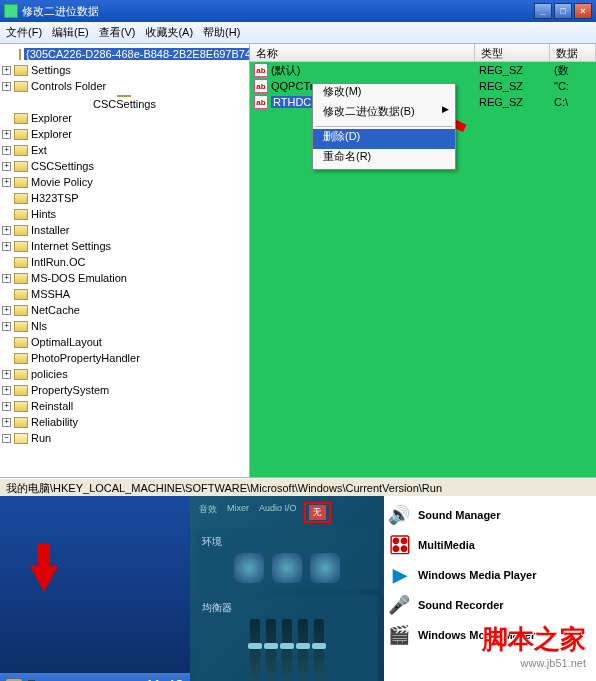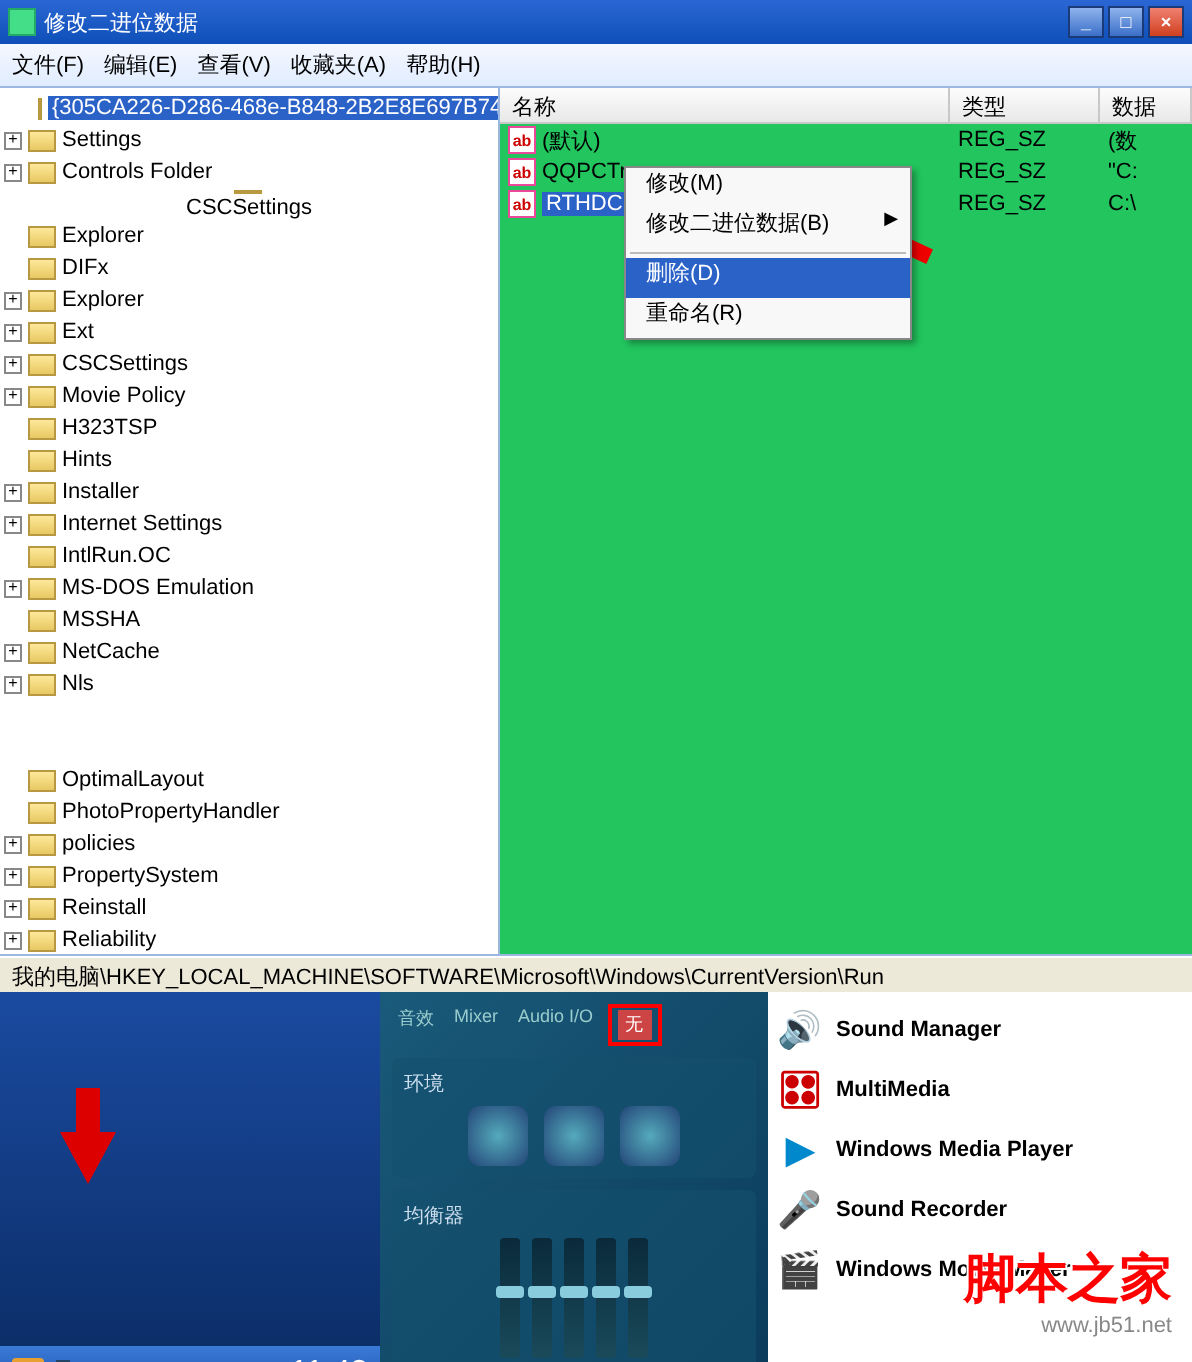--- a/index.html
+++ b/index.html
@@ -104,25 +104,20 @@
         <div class="pm blank"></div>
         <div class="fld "></div>
         <span style="">CSCSettings</span>
       </div>
       <div class="node" style="padding-left: 0px;">
         <div class="pm blank"></div>
         <div class="fld "></div>
         <span style="">Explorer</span>
       </div>
       <div class="node" style="padding-left: 0px;">
-        <div class="pm blank"></div>
-        <div class="fld "></div>
-        <span style="">DIFx</span>
-      </div>
-      <div class="node" style="padding-left: 0px;">
         <div class="pm ">+</div>
         <div class="fld "></div>
         <span style="">Explorer</span>
       </div>
       <div class="node" style="padding-left: 0px;">
         <div class="pm ">+</div>
         <div class="fld "></div>
         <span style="">Ext</span>
       </div>
       <div class="node" style="padding-left: 0px;">
@@ -173,21 +168,21 @@
       <div class="node" style="padding-left: 0px;">
         <div class="pm ">+</div>
         <div class="fld "></div>
         <span style="">NetCache</span>
       </div>
       <div class="node" style="padding-left: 0px;">
         <div class="pm ">+</div>
         <div class="fld "></div>
         <span style="">Nls</span>
       </div>
-      <div class="node" style="padding-left: 0px; margin-top: 32px;">
+      <div class="node" style="padding-left: 0px;">
         <div class="pm blank"></div>
         <div class="fld "></div>
         <span style="">OptimalLayout</span>
       </div>
       <div class="node" style="padding-left: 0px;">
         <div class="pm blank"></div>
         <div class="fld "></div>
         <span style="">PhotoPropertyHandler</span>
       </div>
       <div class="node" style="padding-left: 0px;">

